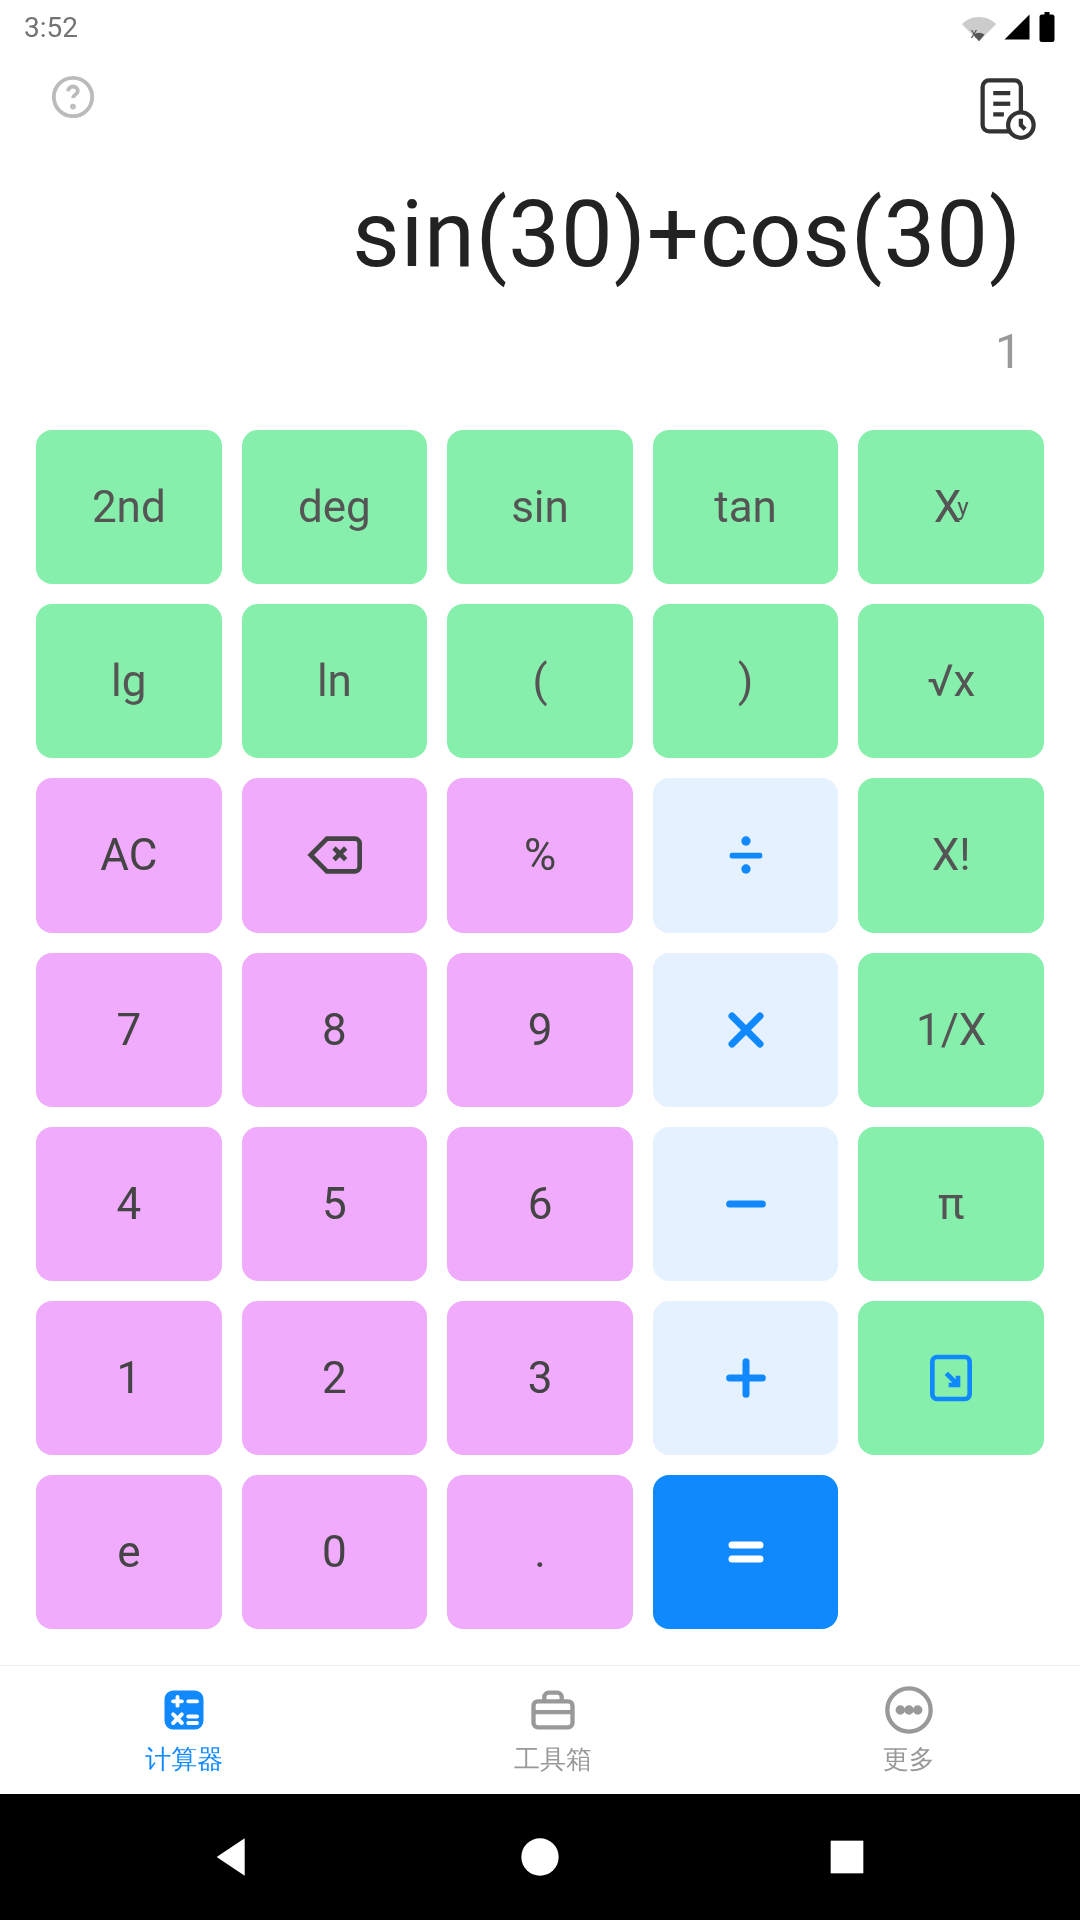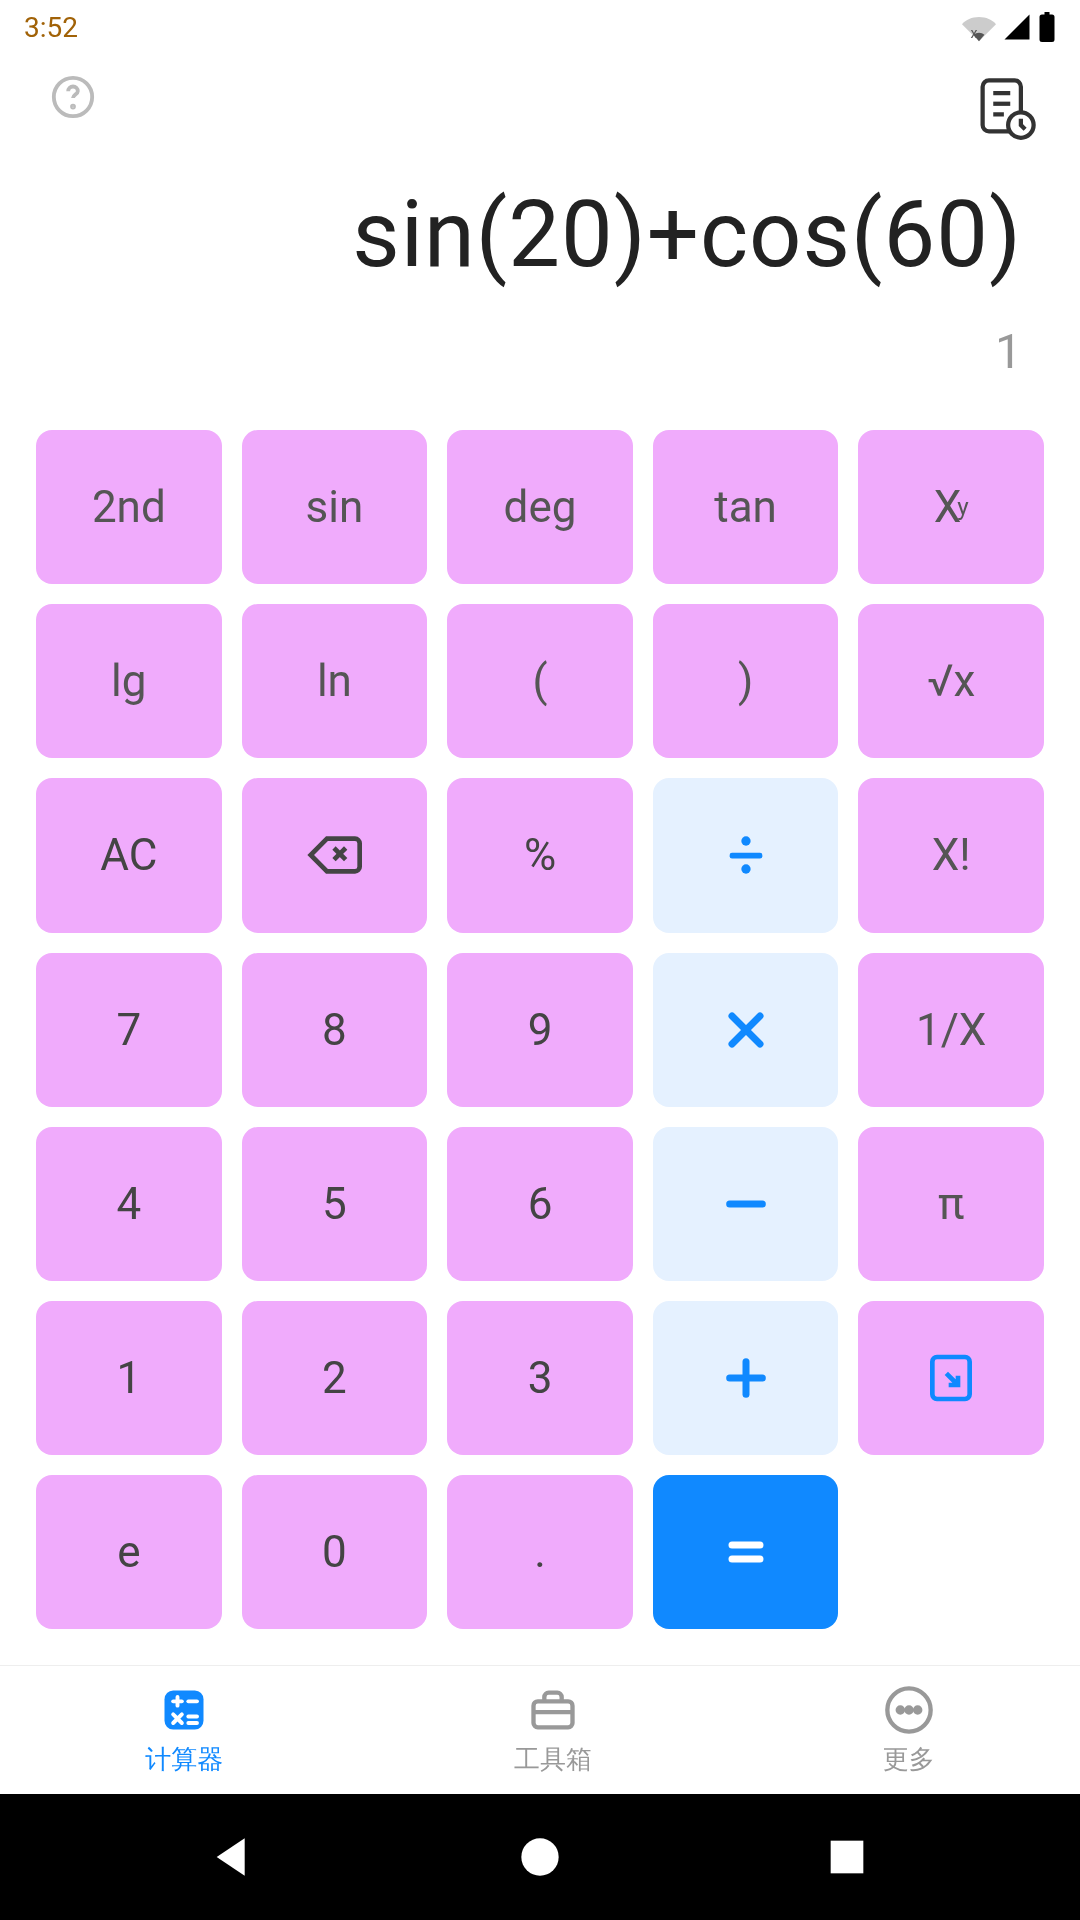--- a/index.html
+++ b/index.html
@@ -17,21 +17,21 @@
       flex-direction: column;
       overflow: hidden;
     }
     .status-bar {
       height: 54px;
       display: flex;
       align-items: center;
       justify-content: space-between;
       padding: 0 24px;
       font-size: 28px;
-      color: #a16207;
+      color: #737373;
     }
     .status-icons {
       display: flex;
       align-items: center;
       gap: 6px;
     }
     .top-bar {
       height: 120px;
       display: flex;
       align-items: flex-start;
@@ -78,21 +78,21 @@
       display: flex;
       align-items: center;
       justify-content: center;
       font-size: 44px;
       color: #444;
       cursor: pointer;
       user-select: none;
       background: #f0abfc;
     }
     .key.gray-light {
-      background: #f0abfc;
+      background: #86efac;
       color: #555;
     }
     .key.op-blue {
       background: #e5f1ff;
       color: #1089ff;
     }
     .key.equals {
       background: #1089ff;
       color: #fff;
     }
@@ -181,29 +181,29 @@
     <rect x="5" y="3" width="18" height="24" rx="3"></rect>
     <line x1="10" y1="9" x2="18" y2="9"></line>
     <line x1="10" y1="14" x2="18" y2="14"></line>
     <line x1="10" y1="19" x2="15" y2="19"></line>
     <circle cx="23" cy="24" r="6" fill="#fff"></circle>
     <path d="M23 21v3l2 2"></path>
   </svg>
 </div>
 
 <div class="display-area">
-  <div class="expression">sin(20)+cos(60)</div>
+  <div class="expression">sin(30)+cos(30)</div>
   <div class="result">1</div>
 </div>
 
 <div class="keypad">
 
   <div class="key gray-light">2nd</div>
+  <div class="key gray-light">deg</div>
   <div class="key gray-light">sin</div>
-  <div class="key gray-light">deg</div>
   <div class="key gray-light">tan</div>
 
   <div class="key gray-light">X<span class="sup">y</span></div>
   <div class="key gray-light">lg</div>
   <div class="key gray-light">ln</div>
   <div class="key gray-light">(</div>
   <div class="key gray-light">)</div>
 
   <div class="key gray-light">√x</div>
   <div class="key">AC</div>

